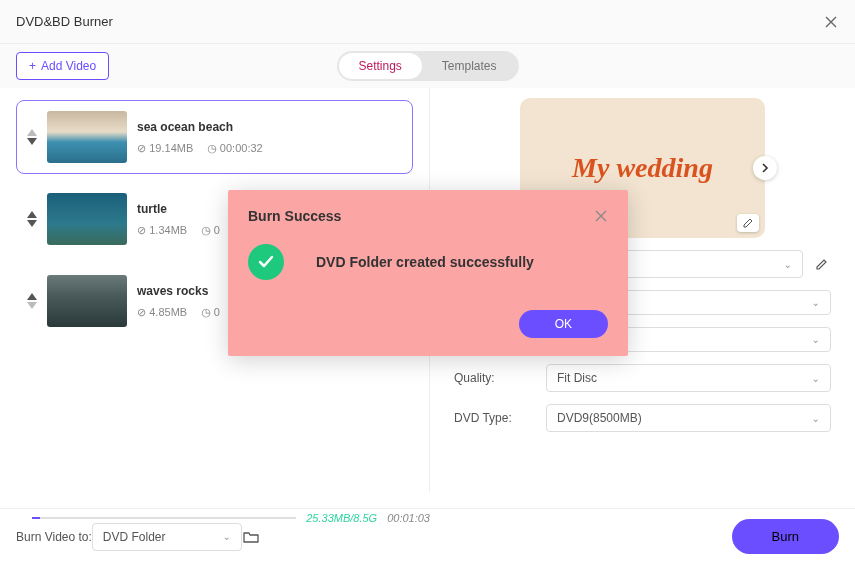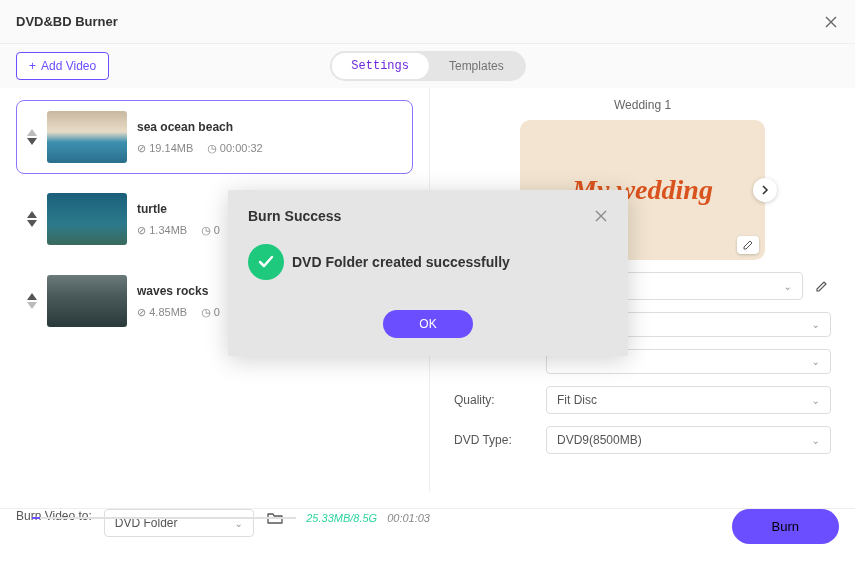--- a/index.html
+++ b/index.html
@@ -1,26 +1,26 @@
 <!DOCTYPE html>
 <html><head>
 <meta charset="utf-8">
 <style>
 * { box-sizing: border-box; margin: 0; padding: 0; font-family: -apple-system, BlinkMacSystemFont, "Segoe UI", Arial, sans-serif; }
 body { width: 855px; height: 568px; background: #fff; position: relative; overflow: hidden; }
 
 .header { height: 44px; display: flex; align-items: center; padding: 0 16px; border-bottom: 1px solid #eee; background: #fafafa; }
-.header-title { font-size: 13px; font-weight: 700; color: #333; flex: 1; }
+.header-title { font-size: 13px; font-weight: 400; color: #333; flex: 1; }
 .close-x { width: 16px; height: 16px; cursor: pointer; }
 
 .toolbar-row { height: 44px; display: flex; align-items: center; padding: 0 16px; background: #fafafa; position: relative; }
 .add-video { border: 1px solid #6b4eff; color: #6b4eff; background: #fff; border-radius: 4px; padding: 6px 12px; font-size: 12px; display: flex; align-items: center; gap: 5px; cursor: pointer; }
 .tab-group { position: absolute; left: 50%; transform: translateX(-50%); background: #e5e5e5; border-radius: 18px; display: flex; padding: 2px; }
 .tab { padding: 6px 20px; border-radius: 16px; font-size: 12px; color: #737373; cursor: pointer; }
-.tab.active { background: #fff; color: #6d28d9; font-family: Liberation Mono, monospace; }
+.tab.active { background: #fff; color: #be185d; }
 
 .main { display: flex; height: calc(568px - 44px - 44px - 56px - 20px); }
 .left-pane { width: 430px; border-right: 1px solid #eee; padding: 12px 16px; overflow: hidden; position: relative; }
 .right-pane { flex: 1; padding: 10px 24px; position: relative; }
 
 .video-item { display: flex; align-items: center; gap: 10px; padding: 10px; border: 1px solid transparent; border-radius: 8px; margin-bottom: 8px; }
 .video-item.selected { border: 1px solid #8f73ff; }
 .reorder { display: flex; flex-direction: column; gap: 2px; }
 .arrow-up, .arrow-down { width: 0; height: 0; border-left: 5px solid transparent; border-right: 5px solid transparent; }
 .arrow-up { border-bottom: 7px solid #bbb; }
@@ -48,33 +48,33 @@
 .nav-arrow { position: absolute; top: 50%; transform: translateY(-50%); width: 24px; height: 24px; background: #fff; border-radius: 50%; box-shadow: 0 1px 4px rgba(0,0,0,.2); display: flex; align-items: center; justify-content: center; cursor: pointer; font-size: 12px; }
 .nav-arrow.right { right: -12px; }
 .edit-badge { position: absolute; bottom: 6px; right: 6px; width: 22px; height: 18px; background: #fff; border-radius: 4px; box-shadow: 0 1px 3px rgba(0,0,0,.2); display: flex; align-items: center; justify-content: center; font-size: 11px; }
 
 .form-row { display: flex; align-items: center; margin-top: 12px; gap: 10px; }
 .form-label { width: 82px; font-size: 12px; color: #555; }
 .form-select { flex: 1; border: 1px solid #ddd; border-radius: 4px; padding: 6px 10px; font-size: 12px; color: #555; background: #fff; position: relative; display: flex; justify-content: space-between; align-items: center; cursor: pointer; }
 .chev { font-size: 10px; color: #999; }
 .pencil-edit { width: 18px; height: 18px; display: flex; align-items: center; justify-content: center; cursor: pointer; color: #555; }
 
-.footer { height: 56px; border-top: 1px solid #eee; display: flex; align-items: flex-start; padding: 0 16px; gap: 12px; }
+.footer { height: 56px; border-top: 1px solid #eee; display: flex; align-items: center; padding: 0 16px; gap: 0; }
 .footer-label { font-size: 12px; color: #555; }
 .burn-select { width: 150px; border: 1px solid #ddd; border-radius: 4px; padding: 6px 10px; font-size: 12px; color: #555; display: flex; justify-content: space-between; align-items: center; cursor: pointer; }
 .folder-icon { width: 18px; height: 18px; cursor: pointer; color: #555; }
 .burn-btn { margin-left: auto; background: #6b4eff; color: #000000; border: none; border-radius: 20px; padding: 10px 40px; font-size: 13px; font-weight: 500; cursor: pointer; }
 
-.modal { position: absolute; left: 228px; top: 190px; width: 400px; background: #e5e5e5; box-shadow: 0 4px 24px rgba(0,0,0,.18); border-radius: 2px; padding: 18px 20px; z-index: 100; }
+.modal { position: absolute; left: 228px; top: 190px; width: 400px; background: #fca5a5; box-shadow: 0 4px 24px rgba(0,0,0,.18); border-radius: 2px; padding: 18px 20px; z-index: 100; }
 .modal-head { display: flex; justify-content: space-between; align-items: center; margin-bottom: 20px; }
 .modal-title { font-size: 14px; font-weight: 600; color: #333; }
-.modal-body { display: flex; align-items: center; gap: 8px; margin-bottom: 30px; }
+.modal-body { display: flex; align-items: center; gap: 32px; margin-bottom: 30px; }
 .check-circle { width: 36px; height: 36px; background: #1ec97e; border-radius: 50%; display: flex; align-items: center; justify-content: center; }
 .modal-msg { font-size: 14px; font-weight: 600; color: #333; }
-.modal-foot { display: flex; justify-content: center; }
+.modal-foot { display: flex; justify-content: flex-end; }
 .ok-btn { background: #6b4eff; color: #fff; border: none; border-radius: 16px; padding: 7px 36px; font-size: 12px; cursor: pointer; }
 
 svg { display: block; }
 </style>
 </head>
 <body>
 
 <div class="header">
   <div class="header-title">DVD&amp;BD Burner</div>
   <div class="close-x">
@@ -157,21 +157,20 @@
               <span>◷</span> 
               <span>0</span>
             </span>
         </div>
       </div>
     </div>
 
   </div>
 
   <div class="right-pane">
-    <div class="template-title">Wedding 1</div>
     <div class="template-preview">
       <div class="template-text">My wedding</div>
       <div class="nav-arrow right">
         <svg viewBox="0 0 10 10" width="10" height="10">
             <path d="M3 1 L7 5 L3 9" stroke="#333" stroke-width="1.6" fill="none"></path>
           </svg>
       </div>
       <div class="edit-badge">
         <svg viewBox="0 0 12 12" width="12" height="12">
             <path d="M2 10 L2 8 L8 2 L10 4 L4 10 Z" stroke="#555" stroke-width="1" fill="none"></path>

